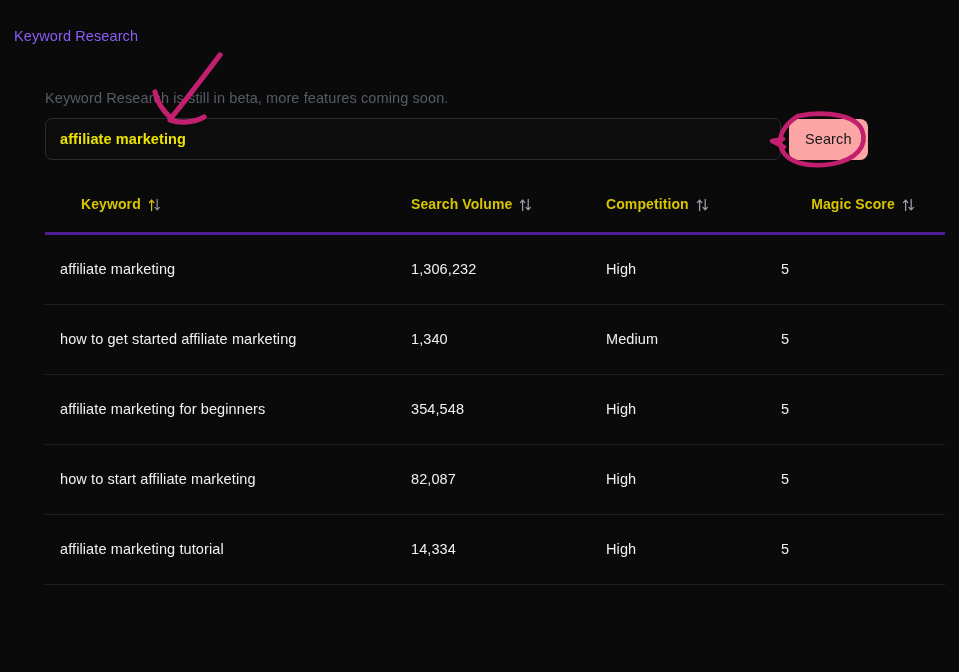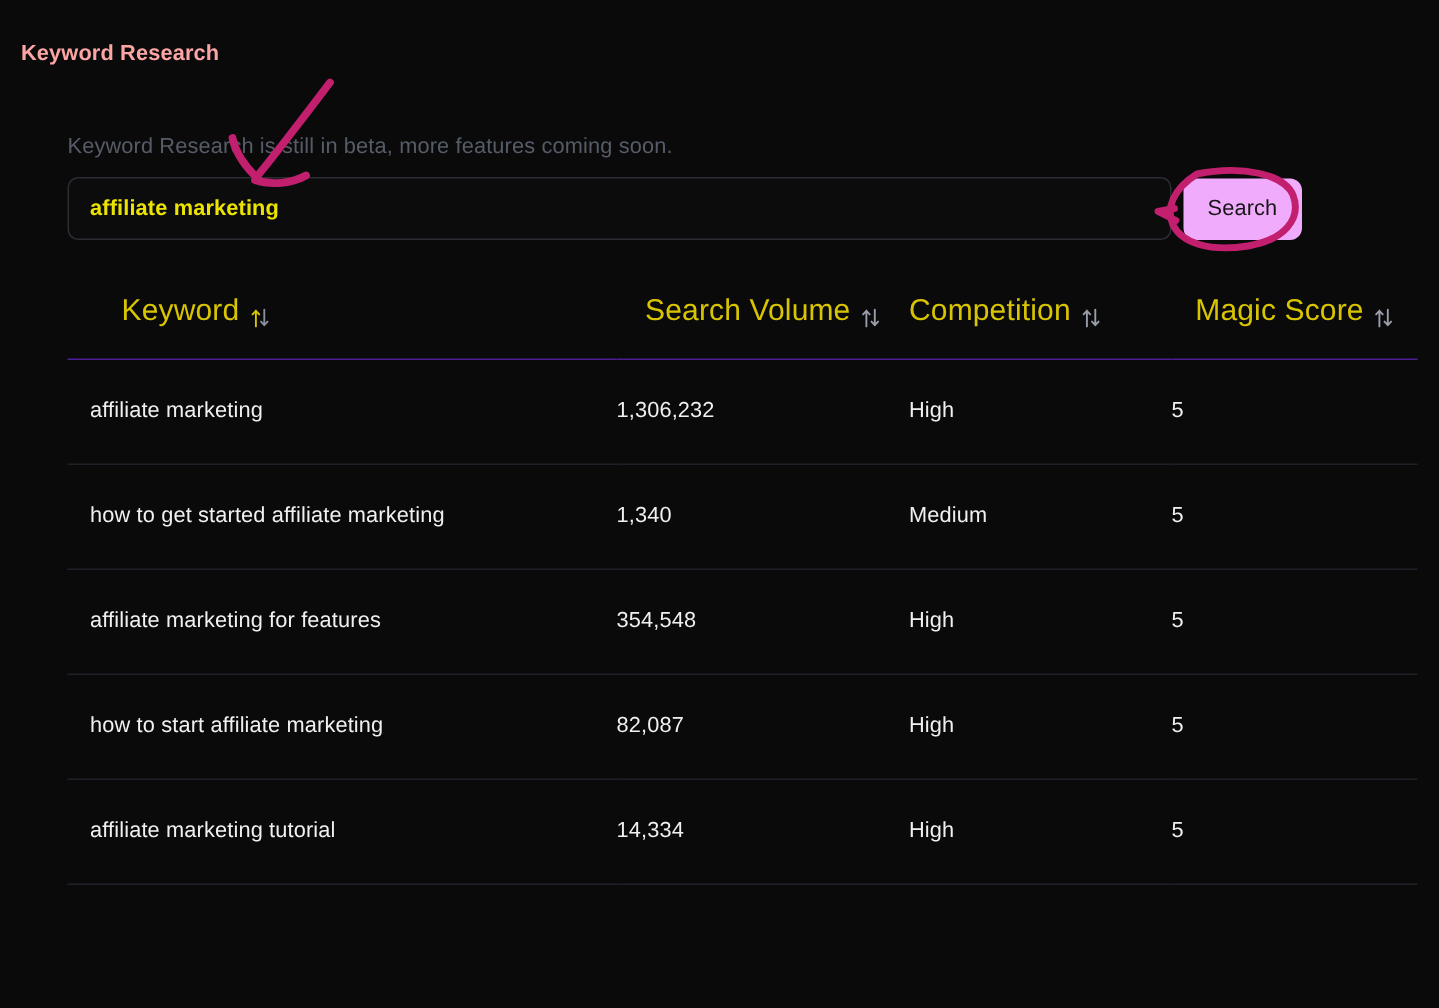--- a/index.html
+++ b/index.html
@@ -16,22 +16,22 @@
     color: #ffffff;
     position: relative;
   }
 
   
   .page-title {
     position: absolute;
     left: 14px;
     top: 28px;
     font-size: 14.5px;
-    font-weight: 700;
-    color: #fca5a5;
+    font-weight: 400;
+    color: #8b5cf6;
     letter-spacing: 0.1px;
   }
 
   
   .content {
     position: absolute;
     left: 45px;
     top: 88px;
     width: 900px;
   }
@@ -68,21 +68,21 @@
     font-weight: 700;
     padding: 0 14px;
     outline: none;
     letter-spacing: 0.1px;
   }
   .search-input::placeholder { color: #4a4f59; font-weight: 400; }
 
   .btn {
     height: 41px;
     min-width: 72px;
-    background: #f0abfc;
+    background: #fca5a5;
     color: #161616;
     border: none;
     border-radius: 8px;
     font-family: "Liberation Sans", sans-serif;
     font-size: 14.5px;
     font-weight: 400;
     cursor: pointer;
     padding: 0 16px;
     letter-spacing: 0.1px;
     text-align: center;
@@ -95,25 +95,25 @@
     position: absolute;
     left: 45px;
     top: 196px;
     width: 900px;
     border-collapse: collapse;
     table-layout: fixed;
   }
 
   .kw-table th {
     text-align: left;
-    font-size: 20px;
-    font-weight: 400;
+    font-size: 14px;
+    font-weight: 700;
     color: #d8c400;
     padding: 0 0 20px 0;
-    border-bottom: 1px solid #4c1d95;
+    border-bottom: 3px solid #4c1d95;
     white-space: nowrap;
     letter-spacing: 0.1px;
   }
 
   .kw-table th .hlabel {
     display: inline-flex;
     align-items: center;
     gap: 7px;
     cursor: pointer;
   }
@@ -134,21 +134,21 @@
     vertical-align: middle;
     letter-spacing: 0.1px;
   }
 
   .col-keyword { width: 366px; padding-left: 15px !important; }
   .col-volume  { width: 195px; }
   .col-comp    { width: 175px; }
   .col-magic   { width: 164px; }
 
   th.col-keyword { padding-left: 36px !important; }
-  th.col-volume  { padding-left: 0; text-align: center; }
+  th.col-volume  { padding-left: 0; }
   th.col-comp    { padding-left: 0; }
   th.col-magic   { padding-left: 0; text-align: center; }
 
   
   .annotations {
     position: absolute;
     left: 0; top: 0;
     width: 959px; height: 672px;
     pointer-events: none;
   }
@@ -223,21 +223,21 @@
         <td class="col-comp">High</td>
         <td class="col-magic">5</td>
       </tr>
       <tr>
         <td class="col-keyword">how to get started affiliate marketing</td>
         <td class="col-volume">1,340</td>
         <td class="col-comp">Medium</td>
         <td class="col-magic">5</td>
       </tr>
       <tr>
-        <td class="col-keyword">affiliate marketing for features</td>
+        <td class="col-keyword">affiliate marketing for beginners</td>
         <td class="col-volume">354,548</td>
         <td class="col-comp">High</td>
         <td class="col-magic">5</td>
       </tr>
       <tr>
         <td class="col-keyword">how to start affiliate marketing</td>
         <td class="col-volume">82,087</td>
         <td class="col-comp">High</td>
         <td class="col-magic">5</td>
       </tr>

